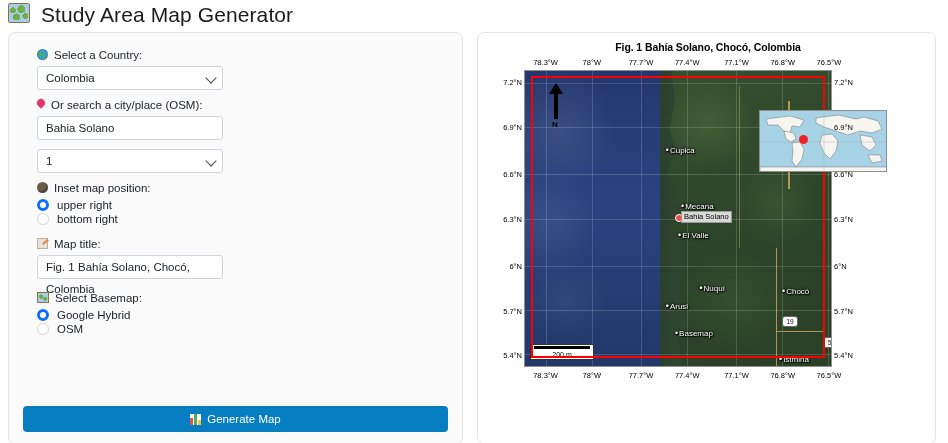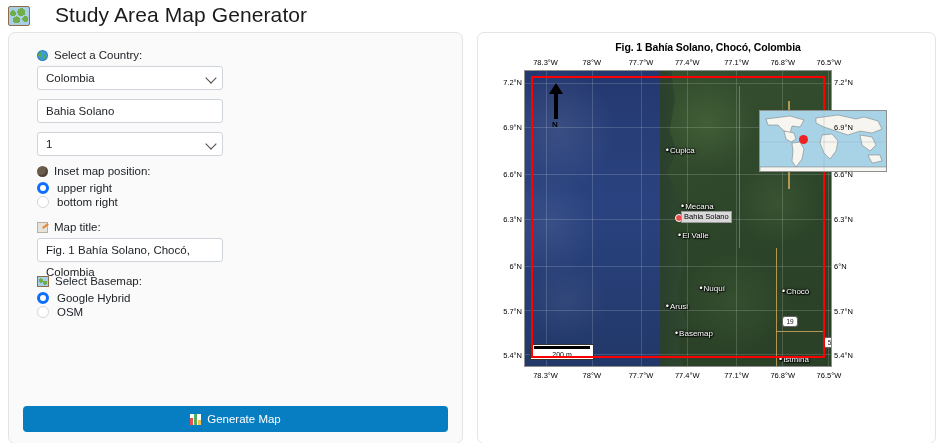--- a/index.html
+++ b/index.html
@@ -5,21 +5,21 @@
   html,body{margin:0;padding:0;}
   body{
     width:948px;height:443px;overflow:hidden;
     background:#ffffff;
     font-family:"Liberation Sans","DejaVu Sans",sans-serif;
     color:#212529;
   }
   .page{position:relative;width:948px;height:443px;}
 
   
-  .header{display:flex;align-items:flex-end;gap:25px;padding:3px 0 6px 8px;}
+  .header{display:flex;align-items:flex-start;gap:11px;padding:3px 0 6px 8px;}
   .header-icon{
     width:22px;height:20px;border-radius:2px;
     background:
       radial-gradient(circle at 20% 35%,#6fae4a 0 3px,transparent 3px),
       radial-gradient(circle at 62% 28%,#6fae4a 0 4px,transparent 4px),
       radial-gradient(circle at 38% 72%,#6fae4a 0 3.5px,transparent 3.5px),
       radial-gradient(circle at 82% 66%,#6fae4a 0 3px,transparent 3px),
       linear-gradient(#a9cfe8,#a9cfe8);
     border:1px solid #8a6f4a;
     box-sizing:border-box;
@@ -33,21 +33,21 @@
     background:#fafafa;border:1px solid #e4e4e4;border-radius:7px;
     box-sizing:border-box;
   }
   .card-left{width:455px;height:412px;position:relative;}
   .card-right{width:459px;height:412px;background:#ffffff;position:relative;}
 
   
   .form{padding:16px 22px 0 28px;}
   .field{margin-bottom:9px;}
   .flabel{
-    display:flex;align-items:center;gap:6px;
+    display:flex;gap:6px;
     font-size:11.5px;color:#212529;margin-bottom:5px;font-weight:400;
   }
 
   .ico{width:11px;height:11px;flex:0 0 auto;display:inline-block;position:relative;}
   .ico-globe{border-radius:50%;background:#3f9bd8;
     box-shadow:inset 0 0 0 1px #2d7cb0;
     background-image:radial-gradient(circle at 30% 40%,#4fae5a 0 2.2px,transparent 2.2px),
                      radial-gradient(circle at 70% 68%,#4fae5a 0 2px,transparent 2px);}
   .ico-pin{width:8px;height:11px;}
   .ico-pin:before{content:"";position:absolute;left:0;top:0;width:8px;height:8px;border-radius:50% 50% 50% 0;
@@ -211,20 +211,24 @@
             <span class="ico ico-globe"></span>
             <span>Select a Country:</span>
           </div>
           <div class="sel-wrap">
             <div class="select">Colombia</div>
             <span class="chev"></span>
           </div>
         </div>
 
         <div class="field">
+          <div class="flabel">
+            <span class="ico ico-pin"></span>
+            <span>Or search a city/place (OSM):</span>
+          </div>
           <div class="textinput tw-wide" placeholder="">Bahia Solano</div>
         </div>
 
         <div class="field">
           <div class="sel-wrap">
             <div class="select">1</div>
             <span class="chev"></span>
           </div>
         </div>
 

